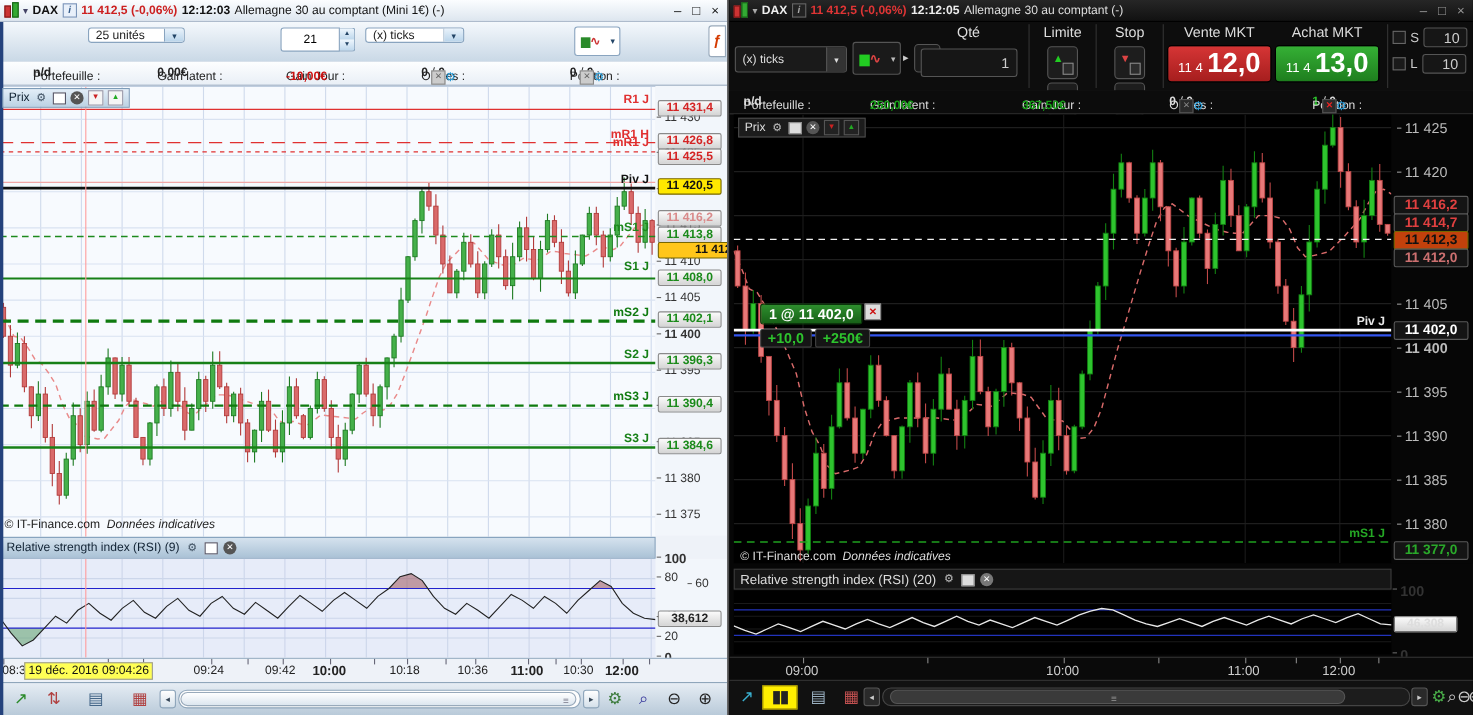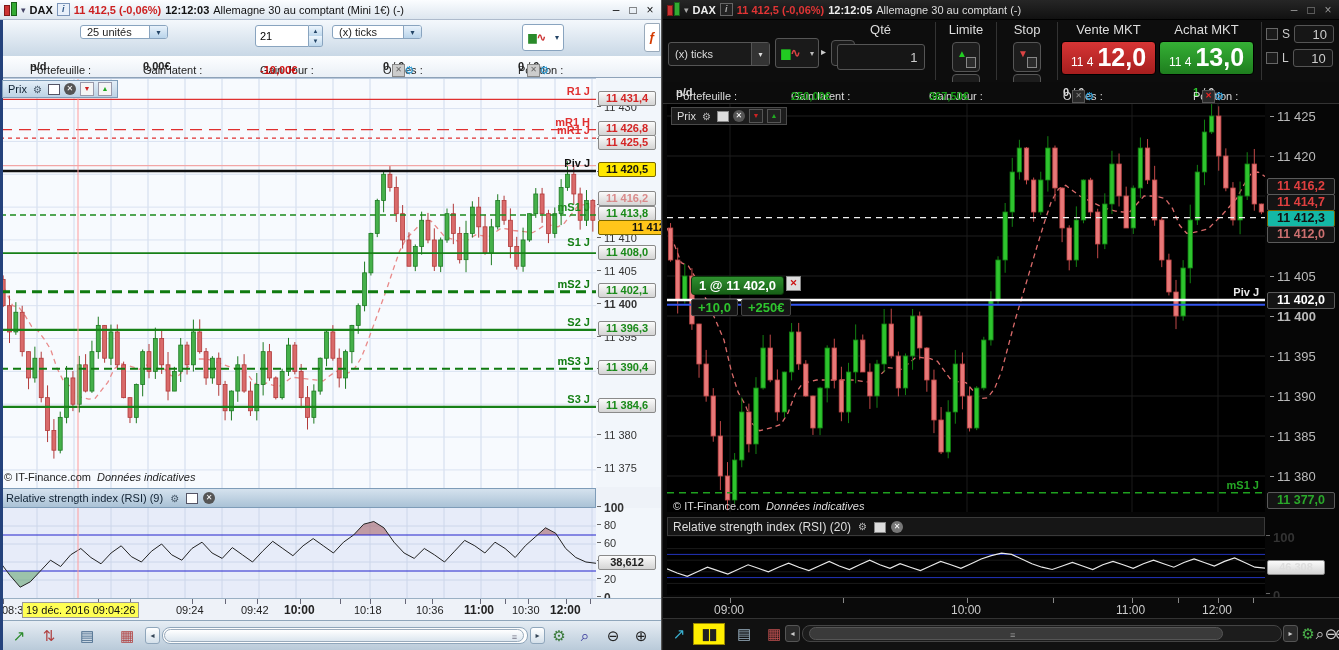--- a/index.html
+++ b/index.html
@@ -26,21 +26,21 @@
   .info-ico{display:inline-block;width:11px;height:11px;border:1px solid #7a94b8;background:#e8f0fa;color:#335a88;font-size:9px;line-height:11px;text-align:center;font-style:italic;font-weight:bold}
   .right .info-ico{background:#222;border-color:#666;color:#aaa}
   .dd-arrow{font-size:9px;color:#446}
 
   
   .ltoolbar{position:absolute;left:0;top:20px;width:661px;height:36px;background:linear-gradient(#f4f8fc,#c9d8e6);border-bottom:1px solid #9fb2c6}
   .sel{position:absolute;top:5px;height:14px;background:#fff;border:1px solid #89a4bf;border-radius:3px;display:flex;align-items:flex-end;box-sizing:border-box}
   .sel .stxt{flex:1;padding:0 6px;white-space:nowrap}
   .sel .sarr{width:17px;height:100%;background:linear-gradient(#e8f2fb,#b9d4ea);border-left:1px solid #89a4bf;border-radius:0 2px 2px 0;font-size:8px;color:#246;display:flex;align-items:center;justify-content:center;cursor:pointer}
   .spin{position:absolute;top:5px;height:22px;display:flex}
-  .spin input{width:44px;border:1px solid #89a4bf;border-radius:3px 0 0 3px;text-align:left;padding:0 4px;font:inherit}
+  .spin input{width:44px;border:1px solid #89a4bf;border-radius:3px 0 0 3px;text-align:center;padding:0 4px;font:inherit}
   .spin .arr{width:13px;display:flex;flex-direction:column;border:1px solid #89a4bf;border-left:none;border-radius:0 3px 3px 0;overflow:hidden}
   .spin .arr span{flex:1;font-size:6px;line-height:10px;text-align:center;background:linear-gradient(#eef6fd,#bdd7ec);color:#246;cursor:pointer}
   .charttype-btn{position:absolute;top:4px;width:40px;height:25px;background:#fff;border:1px solid #89a4bf;border-radius:3px;display:flex;align-items:center;cursor:pointer}
   .charttype-btn .mini{flex:1;text-align:center;font-size:11px;color:#2a8a2a}
   .charttype-btn .mini b{color:#c33}
   .charttype-btn .sarr{width:12px;font-size:8px;color:#246;text-align:center}
   .strategy-ico{position:absolute;right:1px;top:3px;width:14px;height:27px;background:#fff;border:1px solid #9ab;border-radius:3px 0 0 3px;color:#d43a00;font-weight:bold;font-size:13px;text-align:center;line-height:26px;cursor:pointer}
 
   
   .pfrow{position:absolute;left:0;right:0;height:21px}
@@ -528,21 +528,21 @@
         <polygon points="0.0,54.0 10.1,67.5 20.2,79.2 30.3,73.8 40.4,63.0 50.5,52.2 60.6,58.5 70.7,46.8 80.8,40.5 90.9,49.5 101.0,55.8 111.1,45.0 121.2,37.8 131.3,48.6 141.4,54.0 151.5,43.2 161.6,36.0 171.7,46.8 181.8,52.2 191.9,40.5 202.0,34.2 212.1,45.0 222.2,50.4 232.3,39.6 242.4,46.8 252.5,54.0 262.6,43.2 272.7,33.3 282.8,40.5 292.9,47.7 303.1,37.8 313.2,30.6 323.3,37.8 333.4,45.0 343.5,34.2 353.6,27.0 363.7,16.2 373.8,13.5 383.9,19.8 394.0,34.2 404.1,45.0 414.2,50.4 424.3,40.5 434.4,46.8 444.5,54.0 454.6,43.2 464.7,32.4 474.8,37.8 484.9,45.0 495.0,34.2 505.1,40.5 515.2,49.5 525.3,37.8 535.4,28.8 545.5,19.8 555.6,25.2 565.7,40.5 575.8,49.5 585.9,54.0 596.0,55.3 596,63 0,63" fill="rgba(95,160,105,0.55)" clip-path="url(#lrsicb)"></polygon>
         <line x1="0" y1="27" x2="596" y2="27" stroke="#2222cc" stroke-width="1"></line>
         <line x1="0" y1="63" x2="596" y2="63" stroke="#2222cc" stroke-width="1"></line>
         <polyline points="0.0,54.0 10.1,67.5 20.2,79.2 30.3,73.8 40.4,63.0 50.5,52.2 60.6,58.5 70.7,46.8 80.8,40.5 90.9,49.5 101.0,55.8 111.1,45.0 121.2,37.8 131.3,48.6 141.4,54.0 151.5,43.2 161.6,36.0 171.7,46.8 181.8,52.2 191.9,40.5 202.0,34.2 212.1,45.0 222.2,50.4 232.3,39.6 242.4,46.8 252.5,54.0 262.6,43.2 272.7,33.3 282.8,40.5 292.9,47.7 303.1,37.8 313.2,30.6 323.3,37.8 333.4,45.0 343.5,34.2 353.6,27.0 363.7,16.2 373.8,13.5 383.9,19.8 394.0,34.2 404.1,45.0 414.2,50.4 424.3,40.5 434.4,46.8 444.5,54.0 454.6,43.2 464.7,32.4 474.8,37.8 484.9,45.0 495.0,34.2 505.1,40.5 515.2,49.5 525.3,37.8 535.4,28.8 545.5,19.8 555.6,25.2 565.7,40.5 575.8,49.5 585.9,54.0 596.0,55.3" fill="none" stroke="#222222" stroke-width="1"></polyline>
         <line x1="78" y1="0" x2="78" y2="90" stroke="#ff9c9c" stroke-width="1"></line>
       </svg>
     </div>
   <div id="lrsiaxis">
       <div class="axistick" style="top: -7px; font-weight: bold; font-size: 12px;"><i></i>100</div>
       <div class="axistick" style="top: 11px;"><i></i>80</div>
-      <div class="axistick" style="top: 29px;"><i></i>60</div>
+      <div class="axistick" style="top: 17px; margin-left: 28px;"><i></i>60</div>
       <div class="axistick" style="top: 47px;"><i></i>40</div>
       <div class="axistick" style="top: 65px;"><i></i>20</div>
       <div class="axistick" style="top: 83px; font-weight: bold; font-size: 12px;"><i></i>0</div>
       <div class="axisbox" style="color: rgb(34, 34, 34); top: 47.2492px;">38,612</div>
     </div>
 
   <div class="taxis">
     <span class="tl" style="left:2px">08:3</span>
     <span class="tooltip-date">19 déc. 2016 09:04:26</span>
   <div class="tl" style="left: 176px;">09:24</div>
@@ -905,21 +905,21 @@
       <div class="axistick" style="top: 85px;"><i></i>11 415</div>
       <div class="axistick" style="top: 125px;"><i></i>11 410</div>
       <div class="axistick" style="top: 165px;"><i></i>11 405</div>
       <div class="axistick" style="top: 205px; font-weight: bold;"><i></i>11 400</div>
       <div class="axistick" style="top: 245px;"><i></i>11 395</div>
       <div class="axistick" style="top: 285px;"><i></i>11 390</div>
       <div class="axistick" style="top: 325px;"><i></i>11 385</div>
       <div class="axistick" style="top: 365px;"><i></i>11 380</div>
       <div class="axisbox" style="color: rgb(224, 64, 64); top: 73.9px;">11 416,2</div>
       <div class="axisbox" style="color: rgb(224, 64, 64); top: 89.9px;">11 414,7</div>
-      <div class="axisbox" style="color: rgb(17, 17, 17); background: #14b8a6; border-color: rgb(119, 102, 0); top: 105.9px;">11 412,3</div>
+      <div class="axisbox" style="color: rgb(17, 17, 17); background: #c2410c; border-color: rgb(119, 102, 0); top: 105.9px;">11 412,3</div>
       <div class="axisbox" style="color: rgb(204, 112, 112); top: 121.9px;">11 412,0</div>
       <div class="axisbox" style="color: rgb(255, 255, 255); top: 187.5px;">11 402,0</div>
       <div class="axisbox" style="color: rgb(42, 168, 42); top: 387.5px;">11 377,0</div>
     </div>
   <div class="copyr"><span>© IT-Finance.com</span><span class="disc">Données indicatives</span></div>
 
   <div class="rsi-hdr-r">
     <span>Relative strength index (RSI) (20)</span>
     <span class="ic ic-wrench">⚙</span>
     <span class="ic ic-win"></span>

